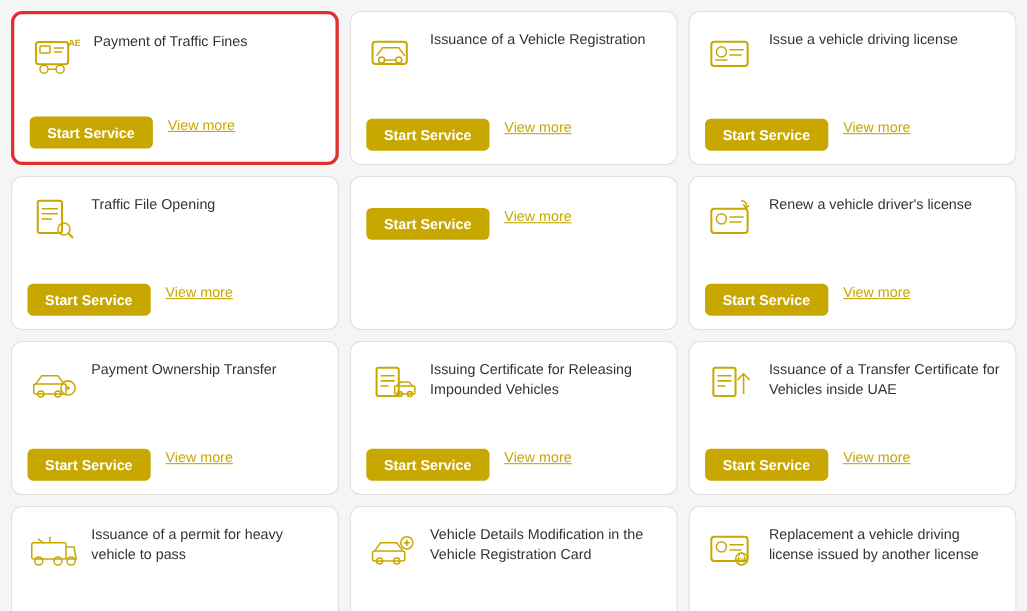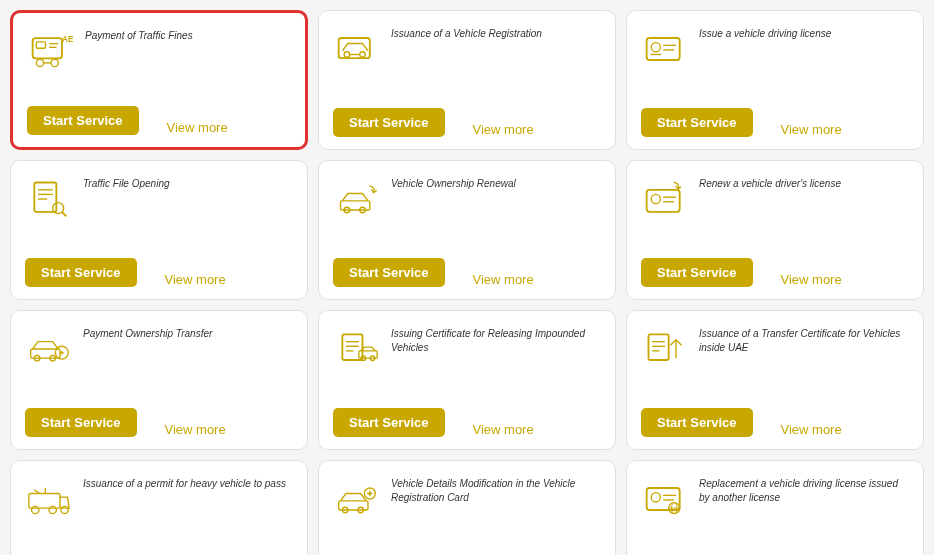--- a/index.html
+++ b/index.html
@@ -39,45 +39,45 @@
       flex-shrink: 0;
       display: flex;
       align-items: center;
       justify-content: center;
     }
     .card-icon svg {
       width: 44px;
       height: 44px;
     }
     .card-title {
-      font-size: 10px;
+      font-size: 13px;
       color: #333;
       line-height: 1.4;
       margin-top: 2px;
-      font-style: italic;
     }
     .card-actions {
       display: flex;
-      align-items: flex-end;
-      gap: 28px;
+      align-items: flex-start;
+      gap: 14px;
       margin-top: 14px;
     }
     .btn-start {
       background: #c8a800;
       color: #fff;
       border: none;
       border-radius: 5px;
       padding: 7px 16px;
       font-size: 13px;
       font-weight: bold;
       cursor: pointer;
     }
     .link-more {
       color: #c8a800;
       font-size: 13px;
+      text-decoration: underline;
       cursor: pointer;
       background: none;
       border: none;
     }
   </style>
 </head>
 <body>
 
 <div class="grid">
 <div class="card highlighted">
@@ -150,33 +150,20 @@
     </svg>
       </div>
       <div class="card-title">Traffic File Opening</div>
     </div>
     <div class="card-actions">
       <button class="btn-start">Start Service</button>
       <button class="link-more">View more</button>
     </div>
   </div>
     <div class="card">
-    <div class="card-top">
-      <div class="card-icon">
-        <svg viewBox="0 0 48 48" fill="none" xmlns="http://www.w3.org/2000/svg">
-      <path d="M8 26 L14 18 L30 18 L36 26" stroke="#c8a800" stroke-width="1.5" fill="none"></path>
-      <rect x="6" y="26" width="32" height="10" rx="2" stroke="#c8a800" stroke-width="1.5" fill="none"></rect>
-      <circle cx="13" cy="36" r="3" stroke="#c8a800" stroke-width="1.5" fill="none"></circle>
-      <circle cx="30" cy="36" r="3" stroke="#c8a800" stroke-width="1.5" fill="none"></circle>
-      <path d="M38 10 C42 10 44 14 42 17" stroke="#c8a800" stroke-width="1.5" fill="none" stroke-linecap="round"></path>
-      <path d="M42 17 L40 14 M42 17 L45 15" stroke="#c8a800" stroke-width="1.5" fill="none" stroke-linecap="round"></path>
-    </svg>
-      </div>
-      <div class="card-title">Vehicle Ownership Renewal</div>
-    </div>
     <div class="card-actions">
       <button class="btn-start">Start Service</button>
       <button class="link-more">View more</button>
     </div>
   </div>
     <div class="card">
     <div class="card-top">
       <div class="card-icon">
         <svg viewBox="0 0 48 48" fill="none" xmlns="http://www.w3.org/2000/svg">
       <rect x="4" y="14" width="36" height="24" rx="3" stroke="#c8a800" stroke-width="2" fill="none"></rect>

